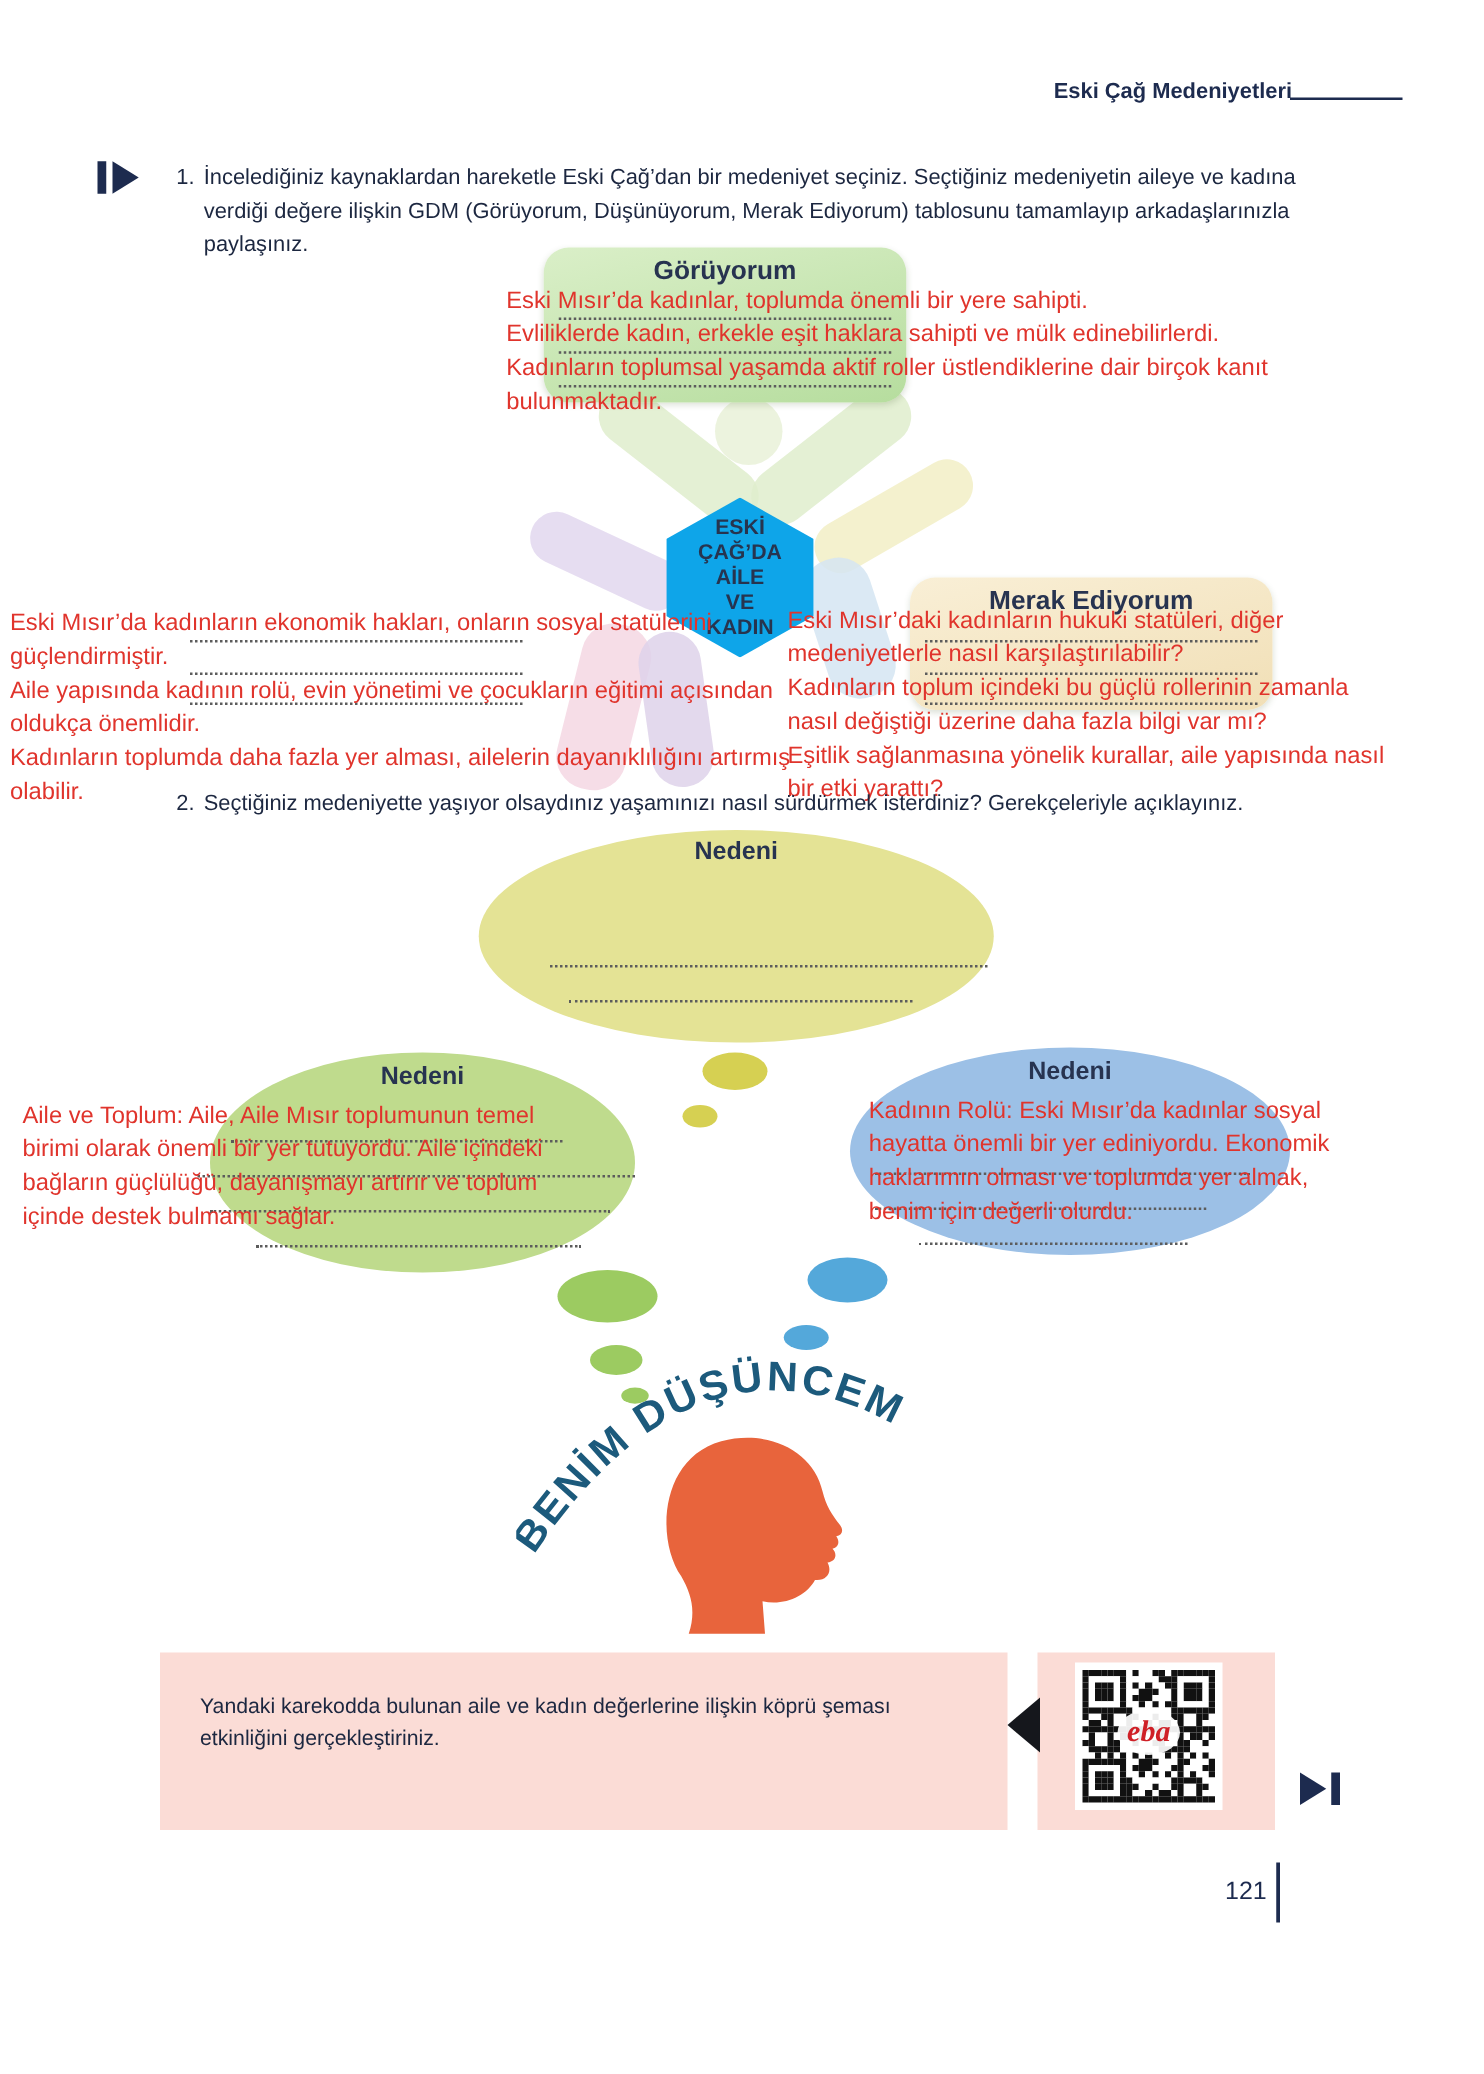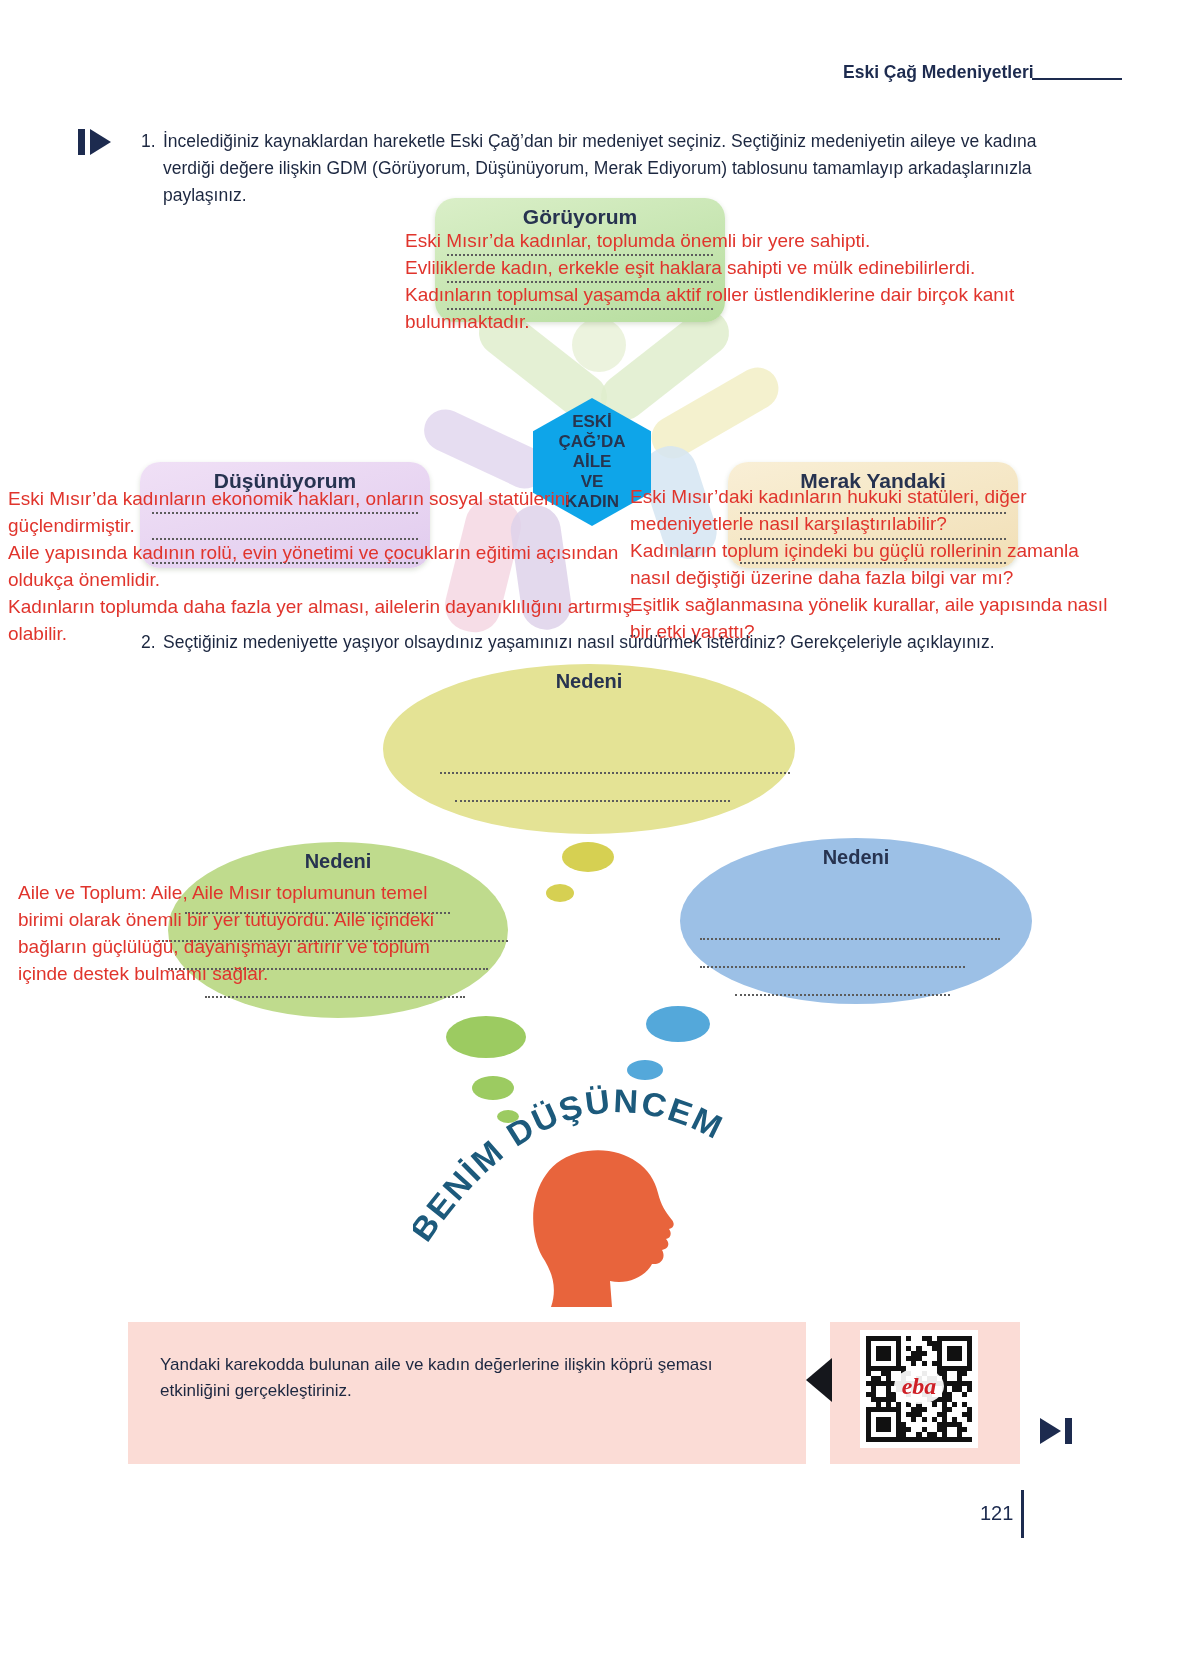--- a/index.html
+++ b/index.html
@@ -81,25 +81,22 @@
   <div class="fig" style="left:572px;top:318px;width:54px;height:54px;border-radius:50%;background:#e9f1d8;"></div>
   <div class="fig" style="left:645px;top:392px;width:140px;height:42px;background:#f2eec6;transform:rotate(-30deg);"></div>
   <div class="fig" style="left:420px;top:428px;width:130px;height:42px;background:#e2d7ee;transform:rotate(25deg);"></div>
   <div class="fig" style="left:455px;top:498px;width:56px;height:135px;background:#f4d7e3;transform:rotate(14deg);"></div>
   <div class="fig" style="left:516px;top:505px;width:50px;height:125px;background:#ded2ea;transform:rotate(-8deg);"></div>
   <div class="fig" style="left:652px;top:445px;width:55px;height:115px;background:#d5e5f2;transform:rotate(-18deg);"></div>
 
   <div class="gdm-box box-goruyorum">
     <div class="box-title">Görüyorum</div>
   </div>
-  <div class="gdm-box box-dusunuyorum">
-    <div class="box-title">Düşünüyorum</div>
-  </div>
   <div class="gdm-box box-merak">
-    <div class="box-title">Merak Yandaki</div>
+    <div class="box-title">Merak Ediyorum</div>
   </div>
 
   <div class="hex">
     <div>ESKİ</div>
     <div>ÇAĞ’DA</div>
     <div>AİLE</div>
     <div>VE</div>
     <div>KADIN</div>
   </div>
 
@@ -136,20 +133,21 @@
   <div class="t-text" style="left:163px;top:629px;width:900px;z-index:7;">Seçtiğiniz medeniyette yaşıyor olsaydınız yaşamınızı nasıl sürdürmek isterdiniz? Gerekçeleriyle açıklayınız.</div>
 
   <div class="bubble bubble-top"></div>
   <div class="bubble bubble-left"></div>
   <div class="bubble bubble-right"></div>
   <div class="bubble-title" style="left:383px;top:670px;width:412px;">Nedeni</div>
   <div class="bubble-title" style="left:168px;top:850px;width:340px;">Nedeni</div>
   <div class="bubble-title" style="left:680px;top:846px;width:352px;">Nedeni</div>
 
   <div class="red-answer" style="left:18px;top:880px;width:420px;">Aile ve Toplum: Aile, Aile Mısır toplumunun temel birimi olarak önemli bir yer tutuyordu. Aile içindeki bağların güçlülüğü, dayanışmayı artırır ve toplum içinde destek bulmamı sağlar.</div>
+  <div class="red-answer" style="left:695px;top:876px;width:385px;">Kadının Rolü: Eski Mısır’da kadınlar sosyal hayatta önemli bir yer ediniyordu. Ekonomik haklarımın olması ve toplumda yer almak, benim için değerli olurdu.</div>
 
   <div class="trail" style="left:562px;top:842px;width:52px;height:30px;background:#d6d052;"></div>
   <div class="trail" style="left:546px;top:884px;width:28px;height:18px;background:#d6d052;"></div>
   <div class="trail" style="left:446px;top:1016px;width:80px;height:42px;background:#9ccb61;"></div>
   <div class="trail" style="left:472px;top:1076px;width:42px;height:24px;background:#9ccb61;"></div>
   <div class="trail" style="left:497px;top:1110px;width:22px;height:13px;background:#9ccb61;"></div>
   <div class="trail" style="left:646px;top:1006px;width:64px;height:36px;background:#54a8da;"></div>
   <div class="trail" style="left:627px;top:1060px;width:36px;height:20px;background:#54a8da;"></div>
 
   <svg style="position:absolute;left:413px;top:1082px;z-index:3;" width="330" height="175" viewBox="0 0 330 175">

